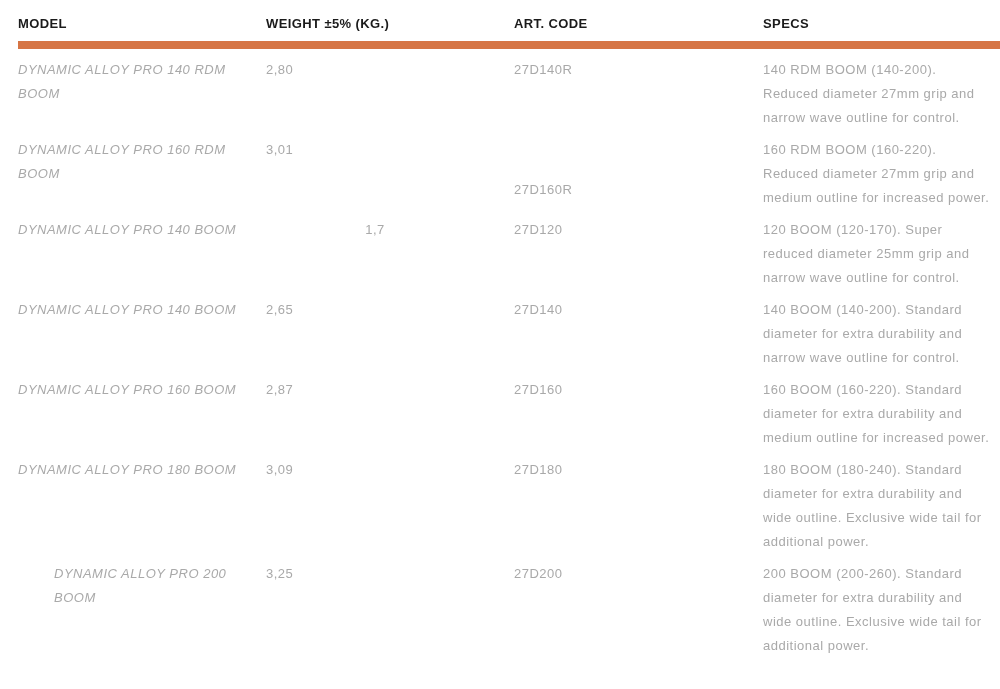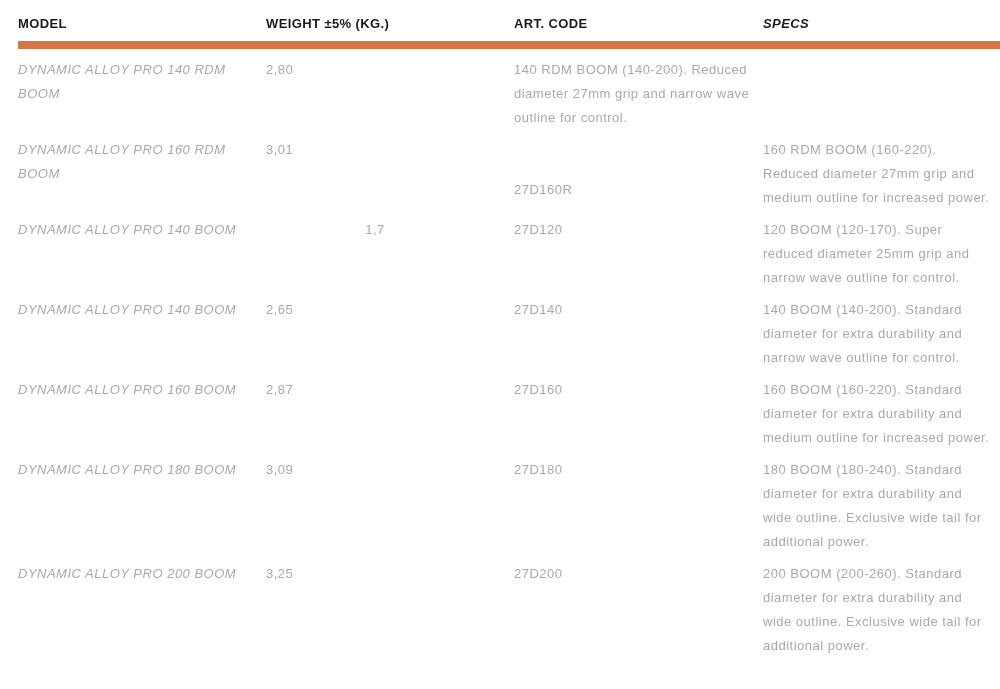--- a/index.html
+++ b/index.html
@@ -44,26 +44,27 @@
   .td.col-specs { padding-right: 6px; }
 </style>
 </head>
 <body>
 
 <div class="page">
   <div class="thead" style="border-bottom-color: rgb(214, 117, 69);">
     <div class="th" style="color: rgb(27, 27, 27);">MODEL</div>
     <div class="th" style="color: rgb(27, 27, 27);">WEIGHT ±5% (KG.)</div>
     <div class="th" style="color: rgb(27, 27, 27);">ART. CODE</div>
-    <div class="th" style="color: rgb(27, 27, 27); font-style: italic;">SPECS</div>
+    <div class="th" style="color: rgb(27, 27, 27);">SPECS</div>
   </div>
   <div class="tbody">
   <div class="trow">
     <div class="td col-model" style="color: rgb(169, 169, 169);">DYNAMIC ALLOY PRO 140 RDM BOOM</div>
     <div class="td col-weight" style="color: rgb(169, 169, 169);">2,80</div>
+    <div class="td col-art" style="color: rgb(169, 169, 169);">27D140R</div>
     <div class="td col-specs" style="color: rgb(169, 169, 169);">140 RDM BOOM (140-200). Reduced diameter 27mm grip and narrow wave outline for control.</div>
   </div>
 
   <div class="trow">
     <div class="td col-model" style="color: rgb(169, 169, 169);">DYNAMIC ALLOY PRO 160 RDM BOOM</div>
     <div class="td col-weight" style="color: rgb(169, 169, 169);">3,01</div>
     <div class="td col-art" style="color: rgb(169, 169, 169); margin-top: 40px;">27D160R</div>
     <div class="td col-specs" style="color: rgb(169, 169, 169);">160 RDM BOOM (160-220). Reduced diameter 27mm grip and medium outline for increased power.</div>
   </div>
 
@@ -89,19 +90,19 @@
   </div>
 
   <div class="trow">
     <div class="td col-model" style="color: rgb(169, 169, 169);">DYNAMIC ALLOY PRO 180 BOOM</div>
     <div class="td col-weight" style="color: rgb(169, 169, 169);">3,09</div>
     <div class="td col-art" style="color: rgb(169, 169, 169);">27D180</div>
     <div class="td col-specs" style="color: rgb(169, 169, 169);">180 BOOM (180-240). Standard diameter for extra durability and wide outline. Exclusive wide tail for additional power.</div>
   </div>
 
   <div class="trow">
-    <div class="td col-model" style="color: rgb(169, 169, 169);">DYNAMIC ALLOY PRO 200 BOOM</div>
+    <div class="td col-model" style="color: rgb(169, 169, 169); margin-left: 36px;">DYNAMIC ALLOY PRO 200 BOOM</div>
     <div class="td col-weight" style="color: rgb(169, 169, 169);">3,25</div>
     <div class="td col-art" style="color: rgb(169, 169, 169);">27D200</div>
     <div class="td col-specs" style="color: rgb(169, 169, 169);">200 BOOM (200-260). Standard diameter for extra durability and wide outline. Exclusive wide tail for additional power.</div>
   </div>
 </div>
 </div>
 
 </body></html>

